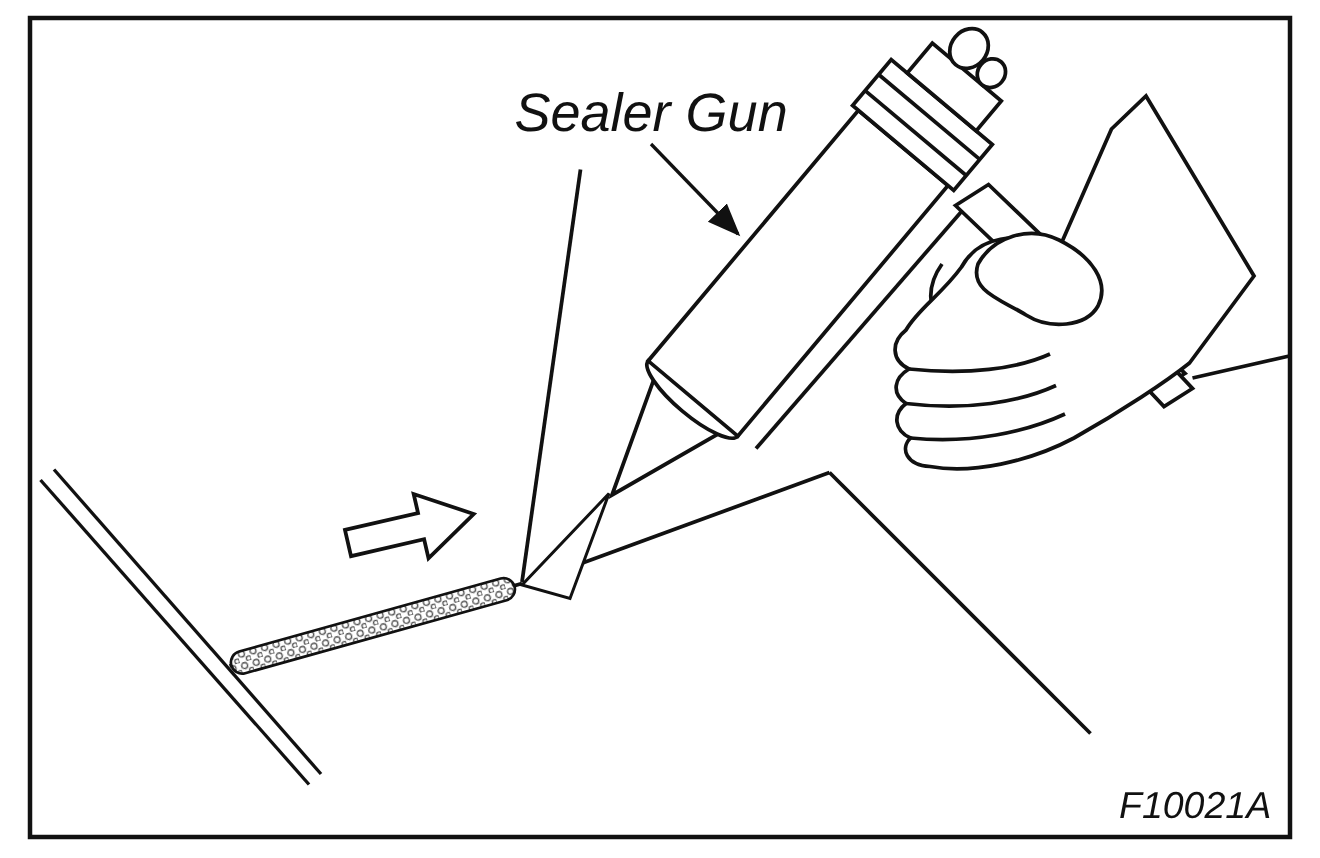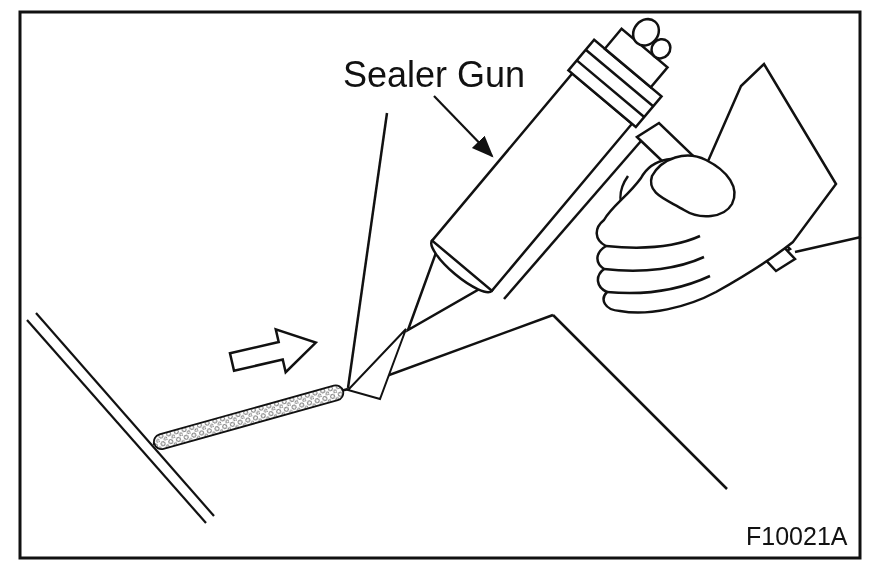--- a/index.html
+++ b/index.html
@@ -7,20 +7,21 @@
     padding: 0;
     background: #ffffff;
   }
   .stage {
     position: relative;
     width: 880px;
     height: 572px;
     background: #fde047;
     overflow: hidden;
     font-family: "Liberation Sans", sans-serif;
+    font-style: italic;
   }
   .stage svg {
     position: absolute;
     top: 0;
     left: 0;
   }
   text {
     fill: #111111;
     font-family: "Liberation Sans", sans-serif;
   }

